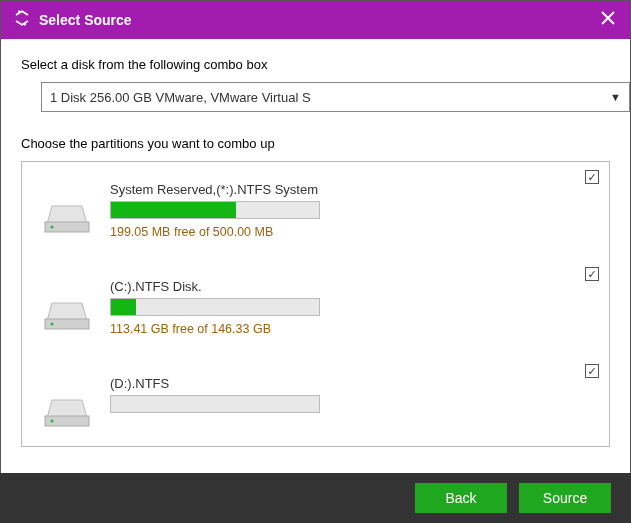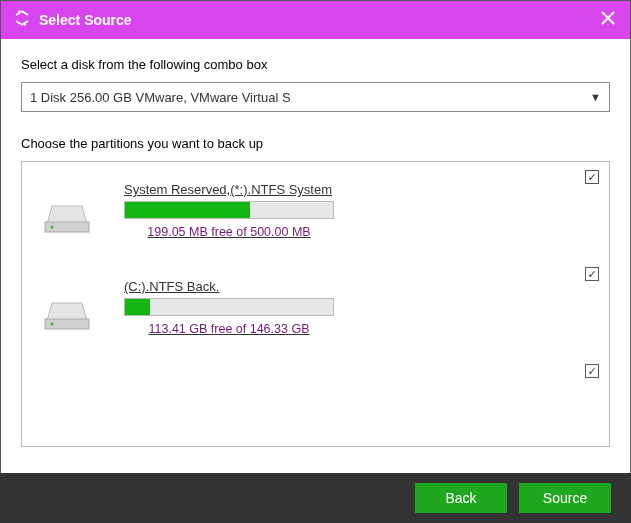--- a/index.html
+++ b/index.html
@@ -5,21 +5,21 @@
   * { box-sizing: border-box; margin: 0; padding: 0; }
   body {
     font-family: Arial, sans-serif;
     background: #fff;
     width: 631px;
     height: 523px;
     overflow: hidden;
     border: 1px solid #555;
   }
   .titlebar {
-    background: #d946ef;
+    background: #a21caf;
     color: #fff;
     height: 38px;
     display: flex;
     align-items: center;
     padding: 0 10px 0 12px;
     justify-content: space-between;
   }
   .titlebar .left { display: flex; align-items: center; gap: 8px; }
   .title-text { font-size: 14px; font-weight: bold; }
   .close-btn { cursor: pointer; padding: 4px; }
@@ -34,20 +34,21 @@
     height: 30px;
     border: 1px solid #888;
     background: #fff;
     display: flex;
     align-items: center;
     justify-content: space-between;
     padding: 0 8px;
     font-size: 13px;
     cursor: pointer;
     margin-bottom: 24px;
+    margin-left: 20px;
   }
   .combo .caret { font-size:11px; color:#333; }
   .part-box {
     border: 1px solid #bbb;
     height: 286px;
     overflow-y: scroll;
     position: relative;
     background:#fff;
   }
   .part-item {
@@ -61,35 +62,35 @@
     width: 14px;
     height: 14px;
     border: 1px solid #555;
     background: #fff;
     display:flex;
     align-items:center;
     justify-content:center;
     font-size:11px;
     cursor:pointer;
   }
-  .part-row { display:flex; align-items:flex-start; gap:32px;text-decoration:underline; }
+  .part-row { display:flex; align-items:flex-start; gap:18px; }
   .disk-icon {
     width: 50px; height: 36px;
     margin-top:16px;
   }
   .part-info .name { font-size:13px; margin-bottom:4px; }
   .bar {
     width: 210px; height: 18px;
     border:1px solid #bbb;
     background:#e8e8e8;
     position:relative;
     margin-bottom:6px;
   }
   .bar .fill { height:100%; background:#13b613; }
-  .free { font-size:12.5px; color:#701a75;text-align:center; }
+  .free { font-size:12.5px; color:#a16207; }
   .footer {
     background:#333333;
     height:50px;
     display:flex;
     align-items:center;
     justify-content:flex-end;
     gap:12px;
     padding:12px 20px;
     position:absolute;
     bottom:0; left:0; right:0;
@@ -131,21 +132,21 @@
   </span>
 </div>
 
 <div class="content">
   <div class="label">Select a disk from the following combo box</div>
   <div class="combo">
     <span>1 Disk 256.00 GB VMware,  VMware Virtual S</span>
     <span class="caret">▼</span>
   </div>
 
-  <div class="label">Choose the partitions you want to back up</div>
+  <div class="label">Choose the partitions you want to combo up</div>
 
   <div class="part-box">
 
     <div class="part-item">
       <div class="check">✓</div>
       <div class="part-row">
         <span>
           <svg class="disk-icon" viewBox="0 0 50 36">
             <polygon points="5,26 45,26 40,8 10,8" fill="#e4e4e4" stroke="#bbb"></polygon>
             <rect x="3" y="24" width="44" height="10" fill="#d0d0d0" stroke="#aaa"></rect>
@@ -166,31 +167,47 @@
       <div class="check">✓</div>
       <div class="part-row">
         <span>
           <svg class="disk-icon" viewBox="0 0 50 36">
             <polygon points="5,26 45,26 40,8 10,8" fill="#e4e4e4" stroke="#bbb"></polygon>
             <rect x="3" y="24" width="44" height="10" fill="#d0d0d0" stroke="#aaa"></rect>
             <circle cx="10" cy="29" r="1.5" fill="#2eb82e"></circle>
           </svg>
         </span>
         <div class="part-info">
-          <div class="name">(C:).NTFS Back.</div>
+          <div class="name">(C:).NTFS Disk.</div>
           <div class="bar">
             <div class="fill" style="width:12%"></div>
           </div>
           <div class="free">113.41 GB free of 146.33 GB</div>
         </div>
       </div>
     </div>
 
     <div class="part-item">
       <div class="check">✓</div>
+      <div class="part-row">
+        <span>
+          <svg class="disk-icon" viewBox="0 0 50 36">
+            <polygon points="5,26 45,26 40,8 10,8" fill="#e4e4e4" stroke="#bbb"></polygon>
+            <rect x="3" y="24" width="44" height="10" fill="#d0d0d0" stroke="#aaa"></rect>
+            <circle cx="10" cy="29" r="1.5" fill="#2eb82e"></circle>
+          </svg>
+        </span>
+        <div class="part-info">
+          <div class="name">(D:).NTFS</div>
+          <div class="bar">
+            <div class="fill" style="width:0%"></div>
+          </div>
+          <div class="free"></div>
+        </div>
+      </div>
     </div>
 
   </div>
 </div>
 
 <div class="footer">
   <button class="btn">Back</button>
   <button class="btn">Source</button>
 </div>
 

